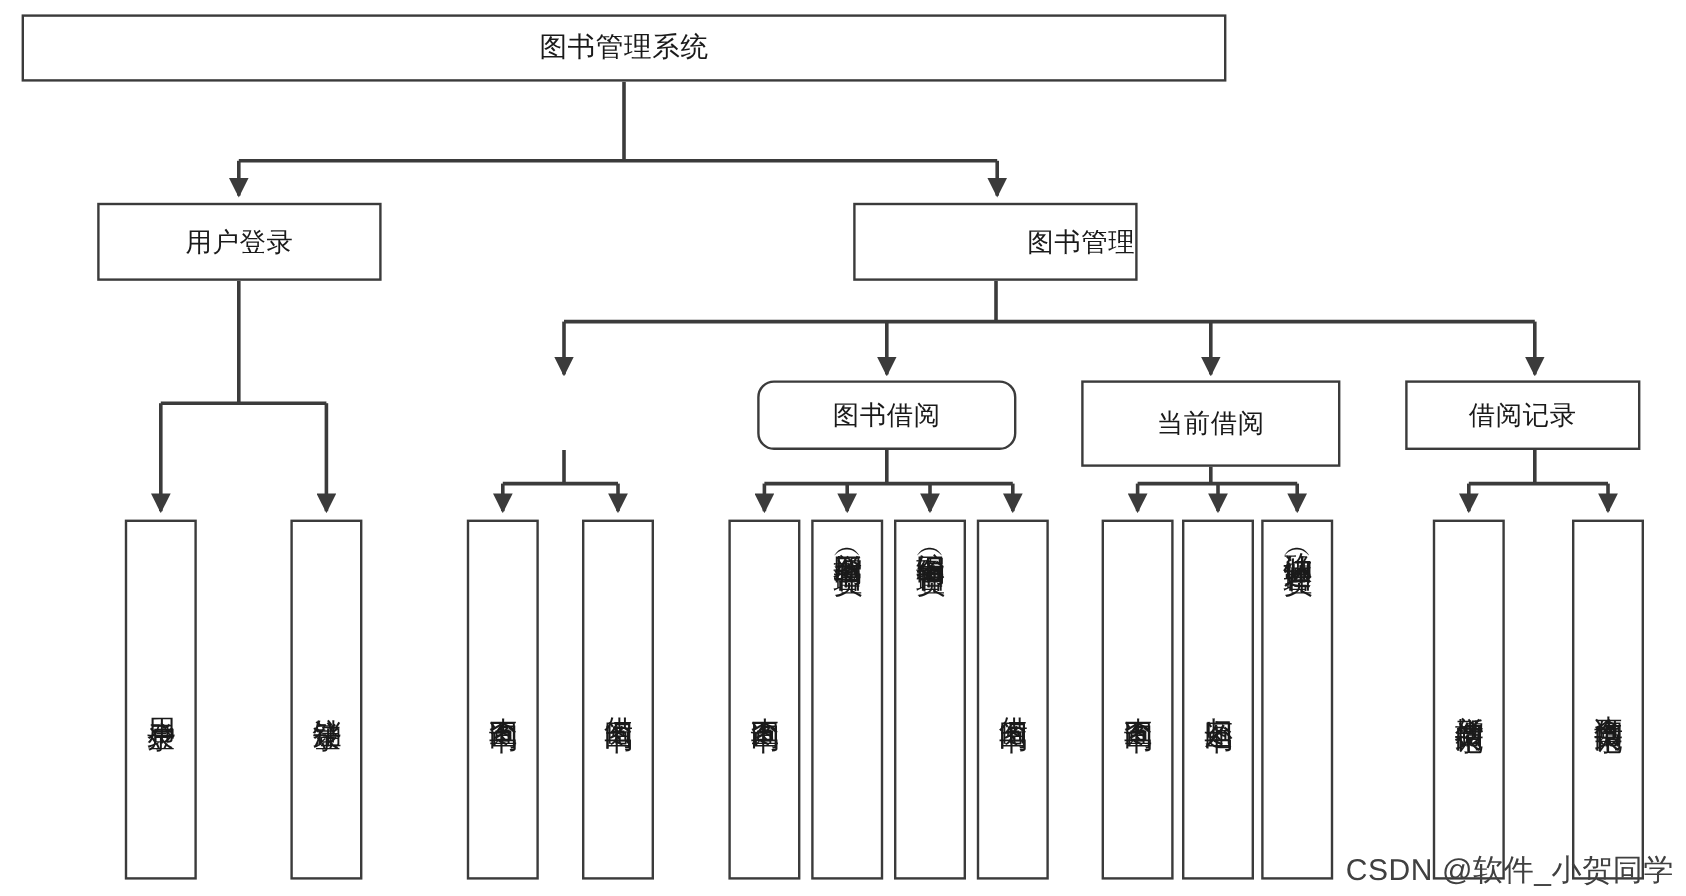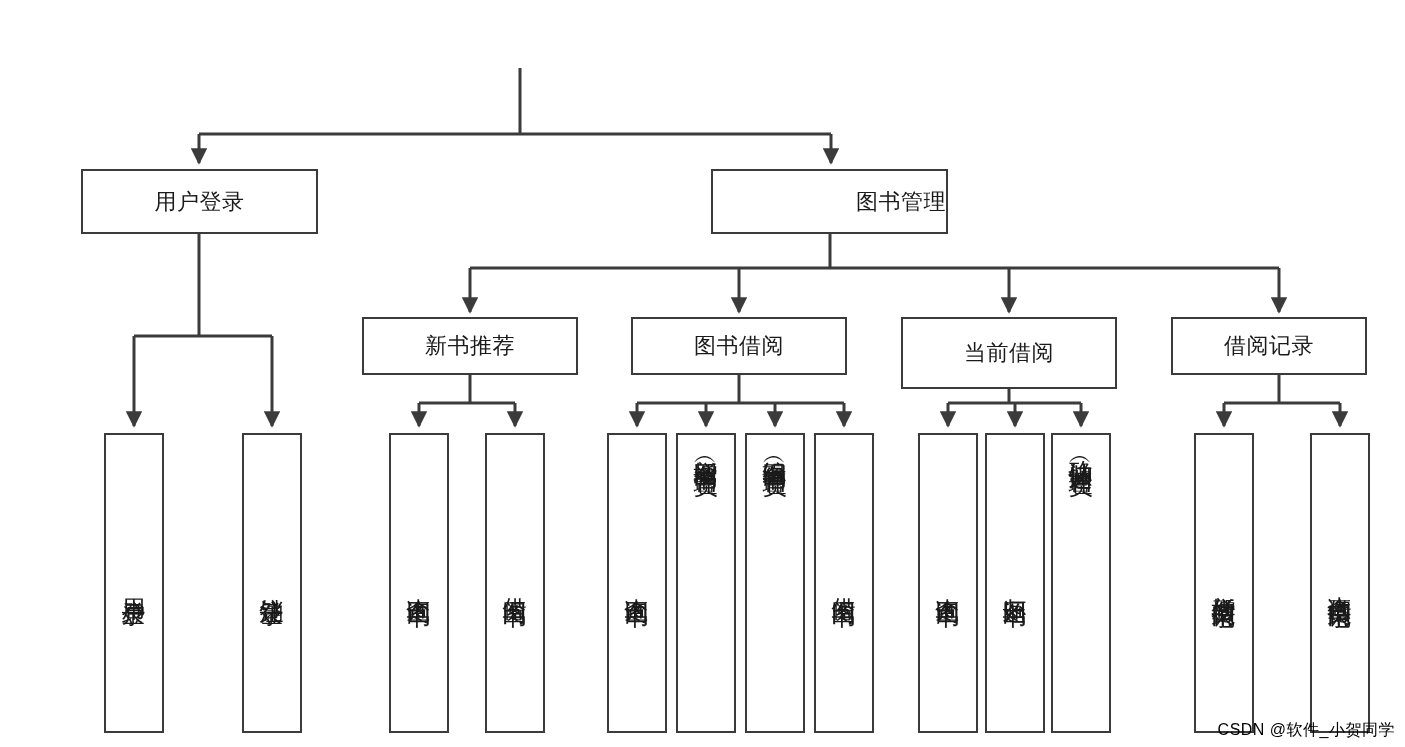--- a/index.html
+++ b/index.html
@@ -63,22 +63,22 @@
     letter-spacing: 2px;
     max-height: 100%;
   }
   .node.vert.top .label {
     align-self: flex-start;
   }
   .watermark {
     position: absolute;
     right: 10px;
     bottom: 6px;
-    font-size: 16px;
-    color: #000000;
+    font-size: 25px;
+    color: #404040;
     white-space: nowrap;
     letter-spacing: 0.5px;
   }
 </style>
 </head>
 <body>
 
 <div id="canvas">
 
   <svg id="wires" viewBox="0 0 1405 747" xmlns="http://www.w3.org/2000/svg">
@@ -124,32 +124,32 @@
       <path d="M 1015 403 L 1015 426" marker-end="url(#arrow)"></path>
       <path d="M 1081 403 L 1081 426" marker-end="url(#arrow)"></path>
 
       <path d="M 1279 375 L 1279 403"></path>
       <path d="M 1224 403 L 1340 403"></path>
       <path d="M 1224 403 L 1224 426" marker-end="url(#arrow)"></path>
       <path d="M 1340 403 L 1340 426" marker-end="url(#arrow)"></path>
     </g>
   </svg>
 
+  <div class="node horiz root" style="left:18px; top:12px; width:1004px; height:56px;">
+    <span class="label">图书管理系统</span>
+  </div>
 
   <div class="node horiz" style="left:81px; top:169px; width:237px; height:65px;">
     <span class="label">用户登录</span>
   </div>
   <div class="node horiz" style="left:711px; top:169px; width:237px; height:65px;justify-content:flex-end;">
     <span class="label">图书管理</span>
   </div>
 
-  <div class="node horiz" style="left:362px; top:317px; width:216px; height:58px;">
-    <span class="label">新书推荐</span>
-  </div>
-  <div class="node horiz" style="left:631px; top:317px; width:216px; height:58px;">
+  <div class="node horiz" style="left:631px; top:317px; width:216px; height:58px;border-radius:14px;">
     <span class="label">图书借阅</span>
   </div>
   <div class="node horiz" style="left:901px; top:317px; width:216px; height:72px;">
     <span class="label">当前借阅</span>
   </div>
   <div class="node horiz" style="left:1171px; top:317px; width:196px; height:58px;">
     <span class="label">借阅记录</span>
   </div>
 
   <div class="node vert" style="left:104px; top:433px; width:60px; height:300px;">

